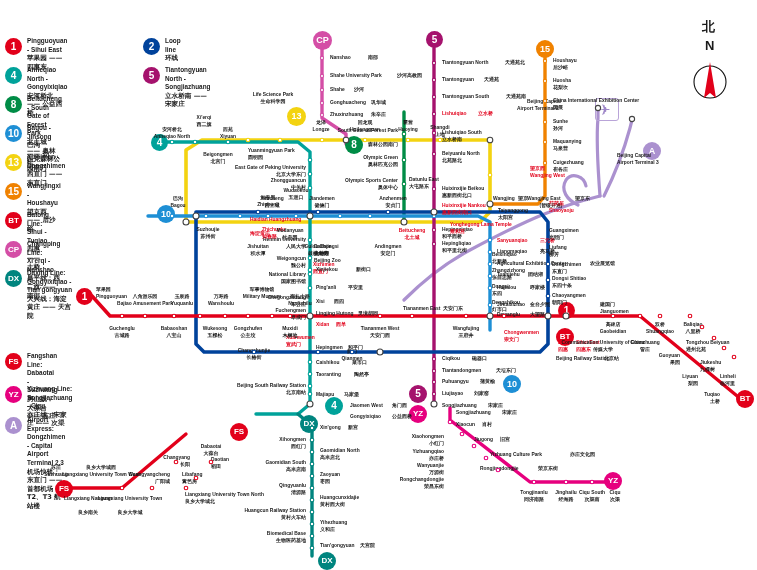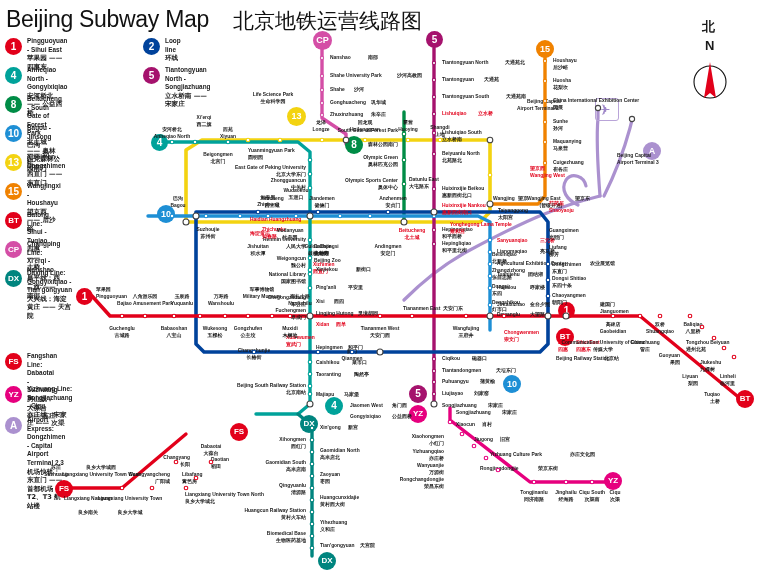--- a/index.html
+++ b/index.html
@@ -36,22 +36,20 @@
 
   #plane-box{position:absolute;left:595px;top:98px;width:22px;height:21px;
      border:1px solid #b9a4d8;border-radius:3px;}
   #plane-box span{position:absolute;left:2px;top:1px;font-size:15px;color:#9e86c8;line-height:19px;}
 </style>
 </head>
 <body>
 
 <div id="map">
 
-  <div class="t" id="title-en">Beijing Subway Map</div>
-  <div class="t" id="title-zh">北京地铁运营线路图</div>
 
   <div class="t" id="north-zh">北</div>
   <div class="t" id="north-en">N</div>
   <svg id="compass" viewBox="0 0 42 42">
     <circle cx="21" cy="22" r="16" fill="#fff" stroke="#111" stroke-width="1.1"></circle>
     <polygon points="21,2 27,38 21,33 15,38" fill="#e2001a"></polygon>
   </svg>
 
   <div id="legend">
 

